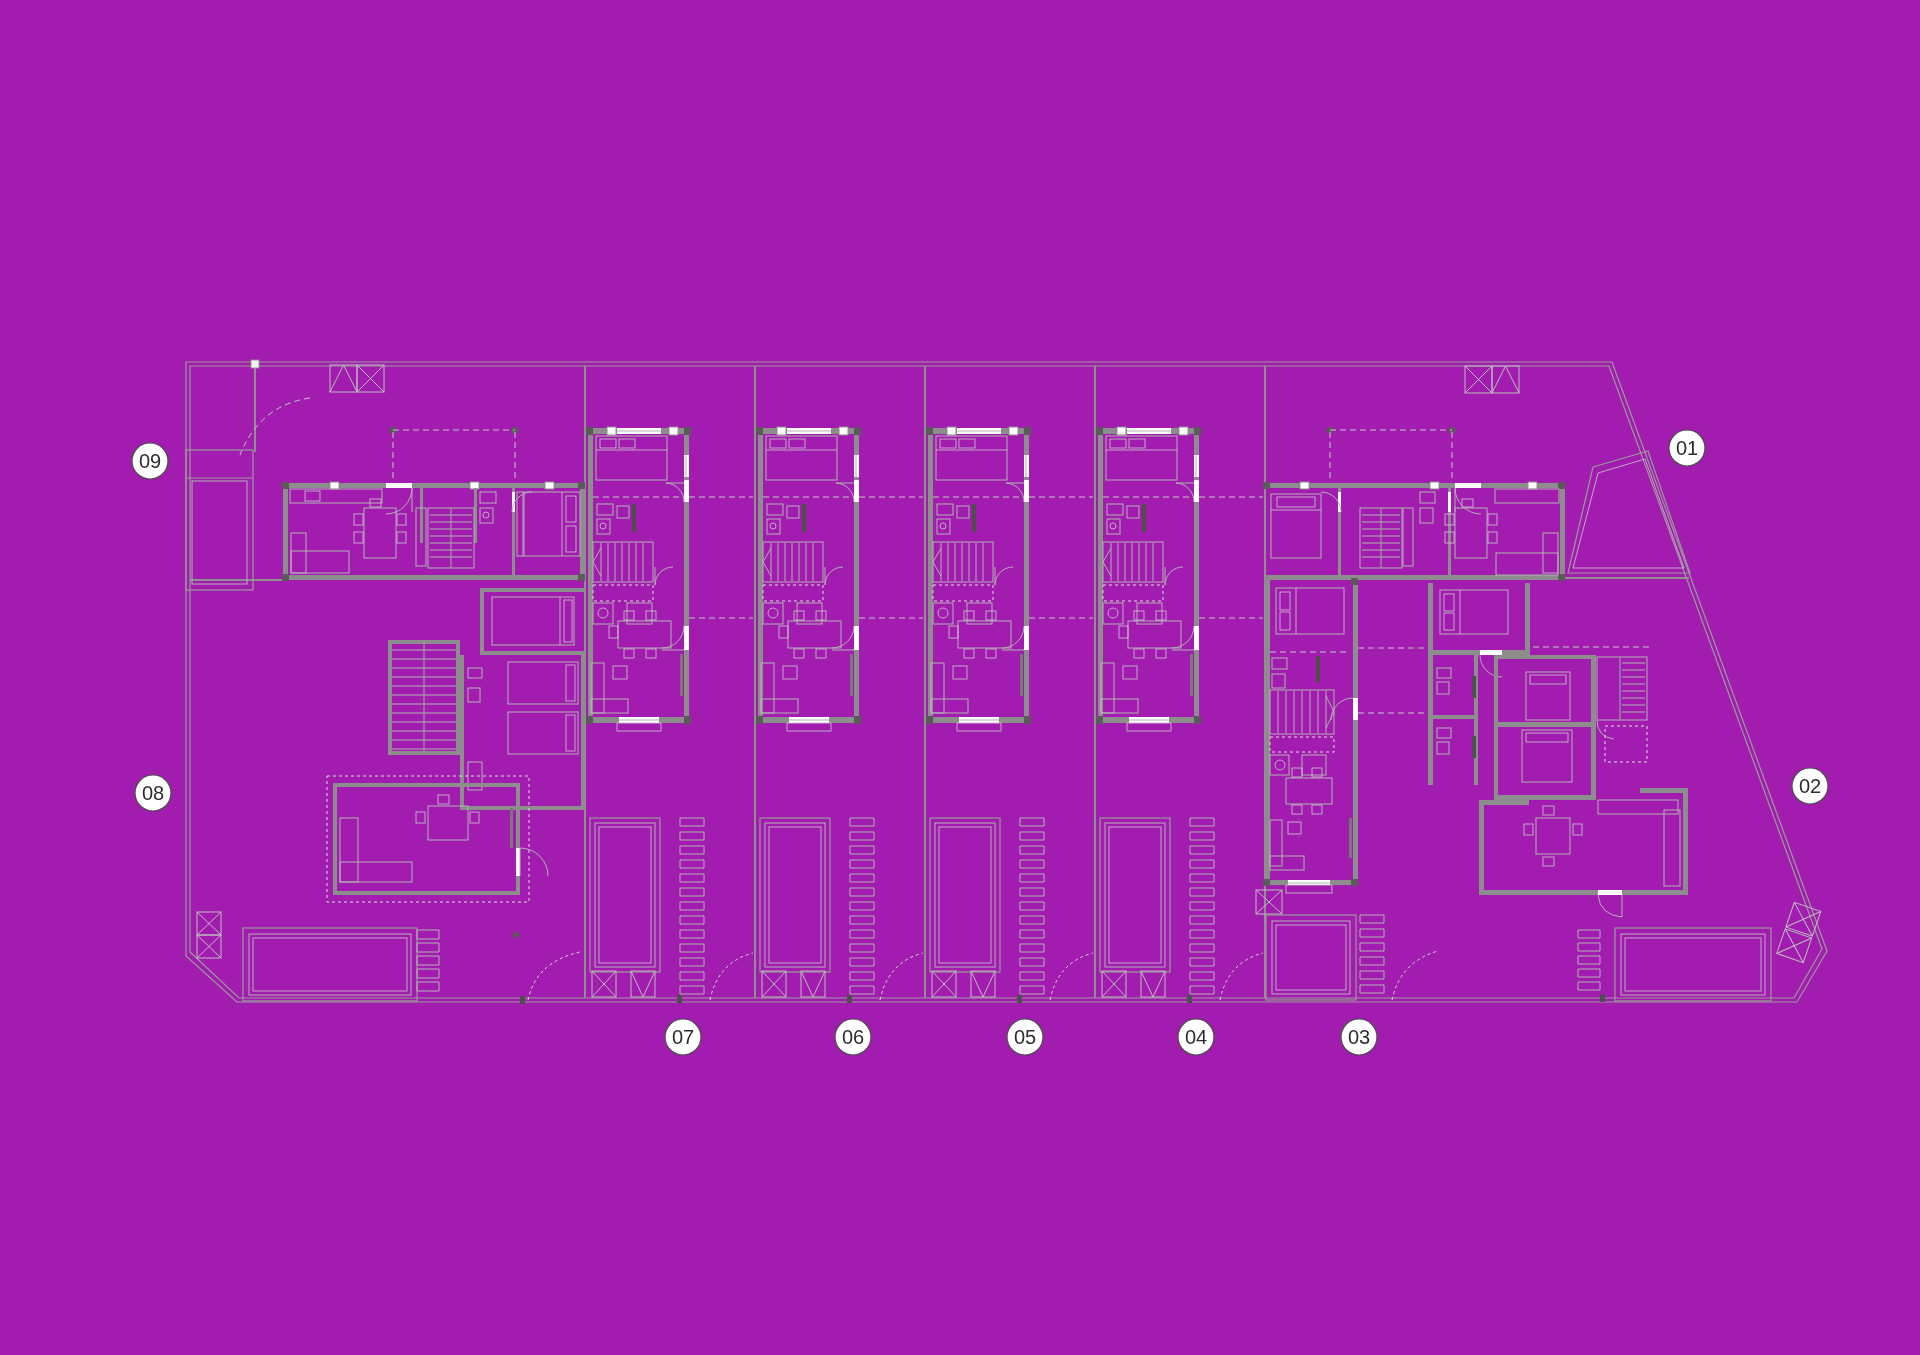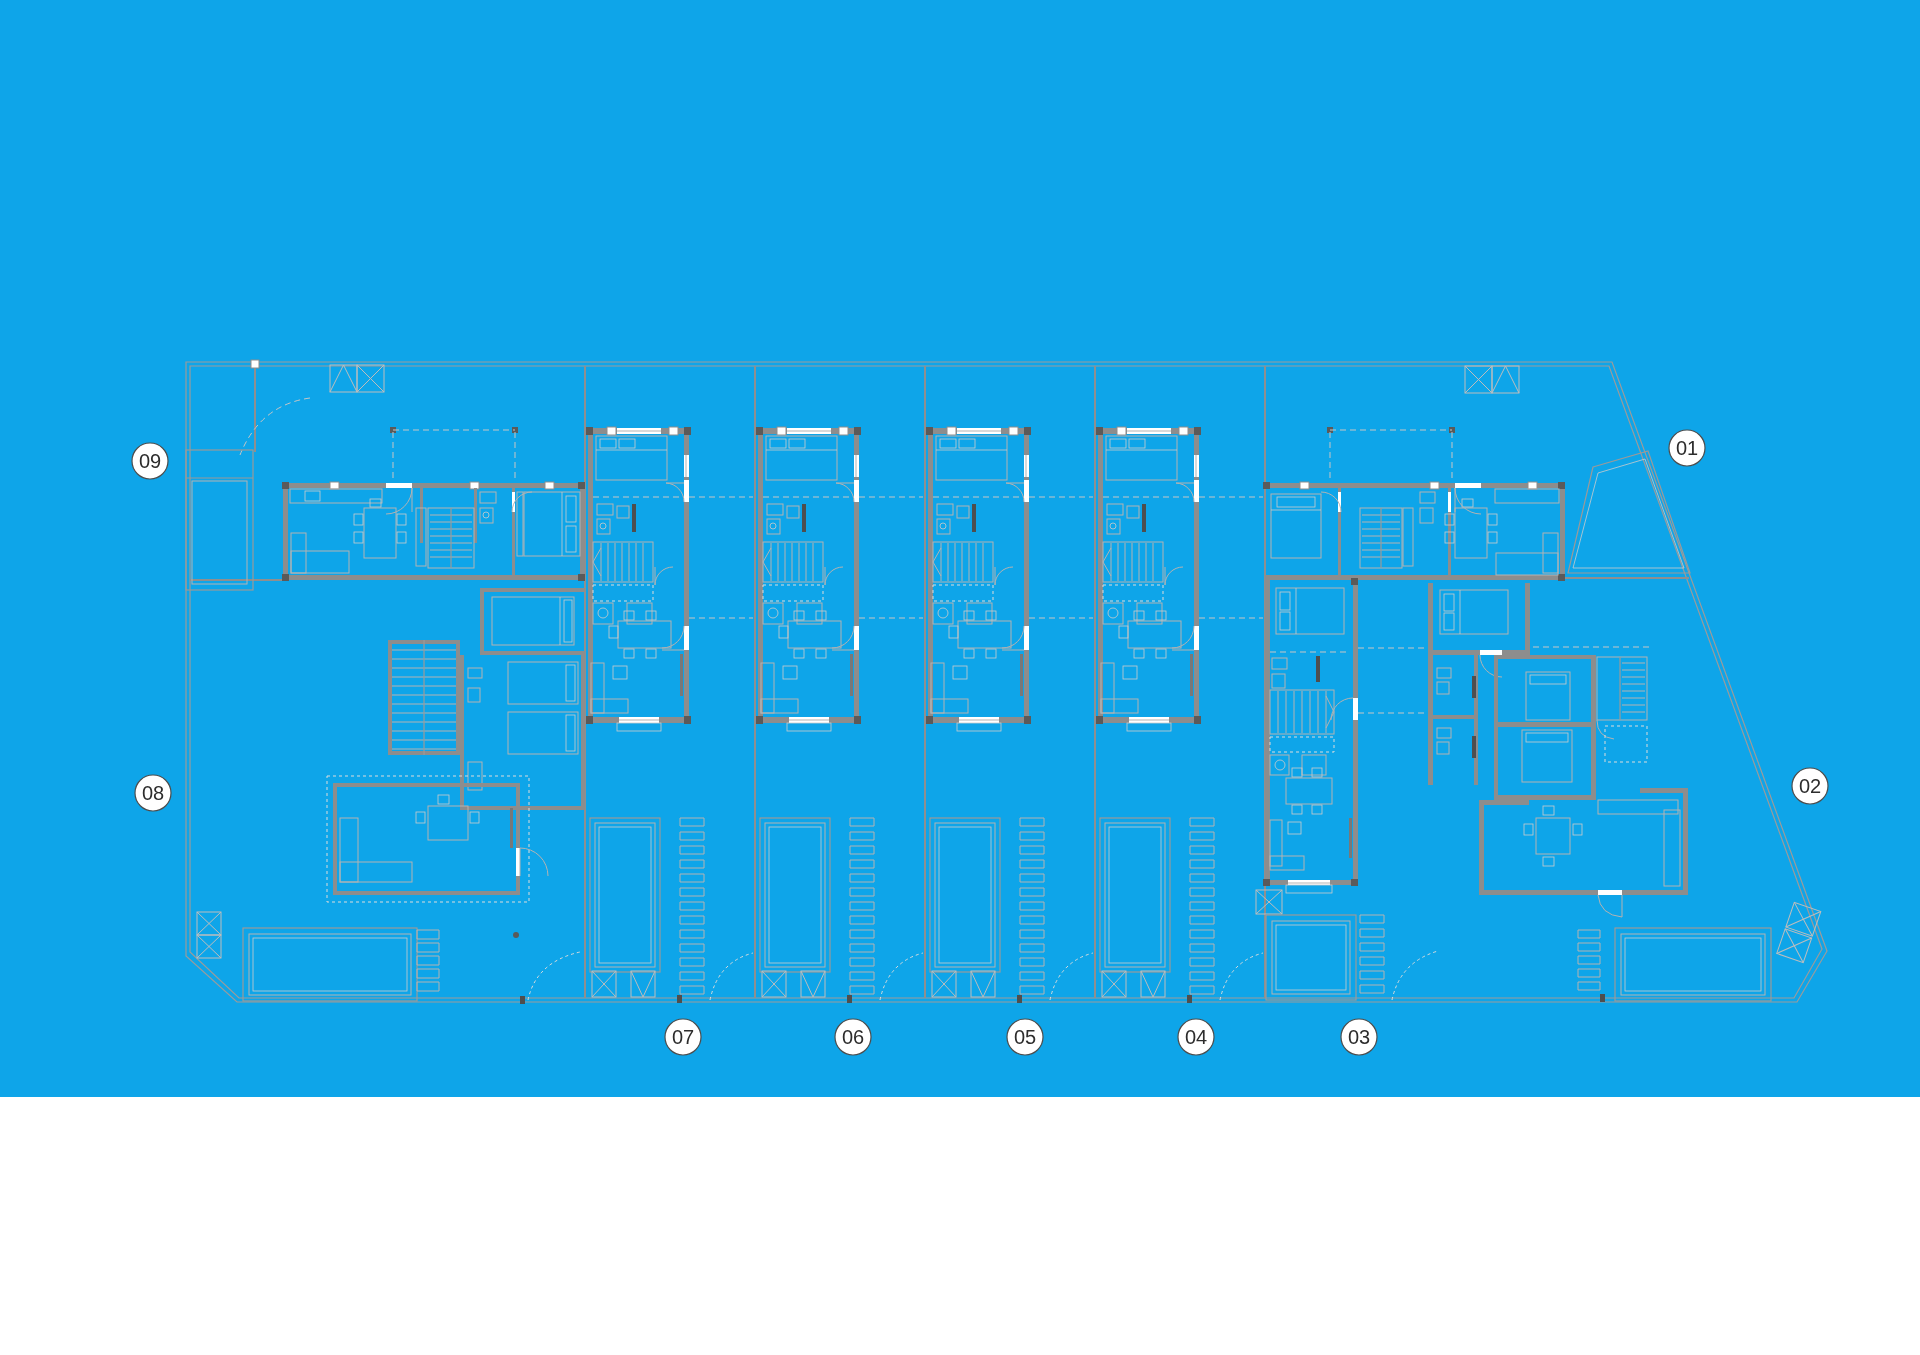--- a/index.html
+++ b/index.html
@@ -1,16 +1,16 @@
 <!DOCTYPE html>
 <html><head>
 <meta charset="utf-8">
 <style>
   html,body{margin:0;padding:0;background:#ffffff;}
-  #stage{position:relative;width:1920px;height:1097px;background:#0ea5e9;overflow:hidden;
+  #stage{position:relative;width:1920px;height:1355px;background:#a21caf;overflow:hidden;
          font-family:"Liberation Sans",sans-serif;}
   svg{position:absolute;left:0;top:0;}
   .wall{fill:#8d8d8d;stroke:none;}
   .wallthin{fill:none;stroke:#8f8f8f;stroke-width:2;}
   .post{fill:#5a5a5a;}
   .tick{fill:#ffffff;stroke:#8d8d8d;stroke-width:1;}
   .thin{fill:none;stroke:#b3b3b3;stroke-width:1;}
   .thin2{fill:none;stroke:#cccccc;stroke-width:0.8;}
   .med{fill:none;stroke:#9a9a9a;stroke-width:1.2;}
   .dash{fill:none;stroke:#c6c6c6;stroke-width:1;stroke-dasharray:6 4;}

